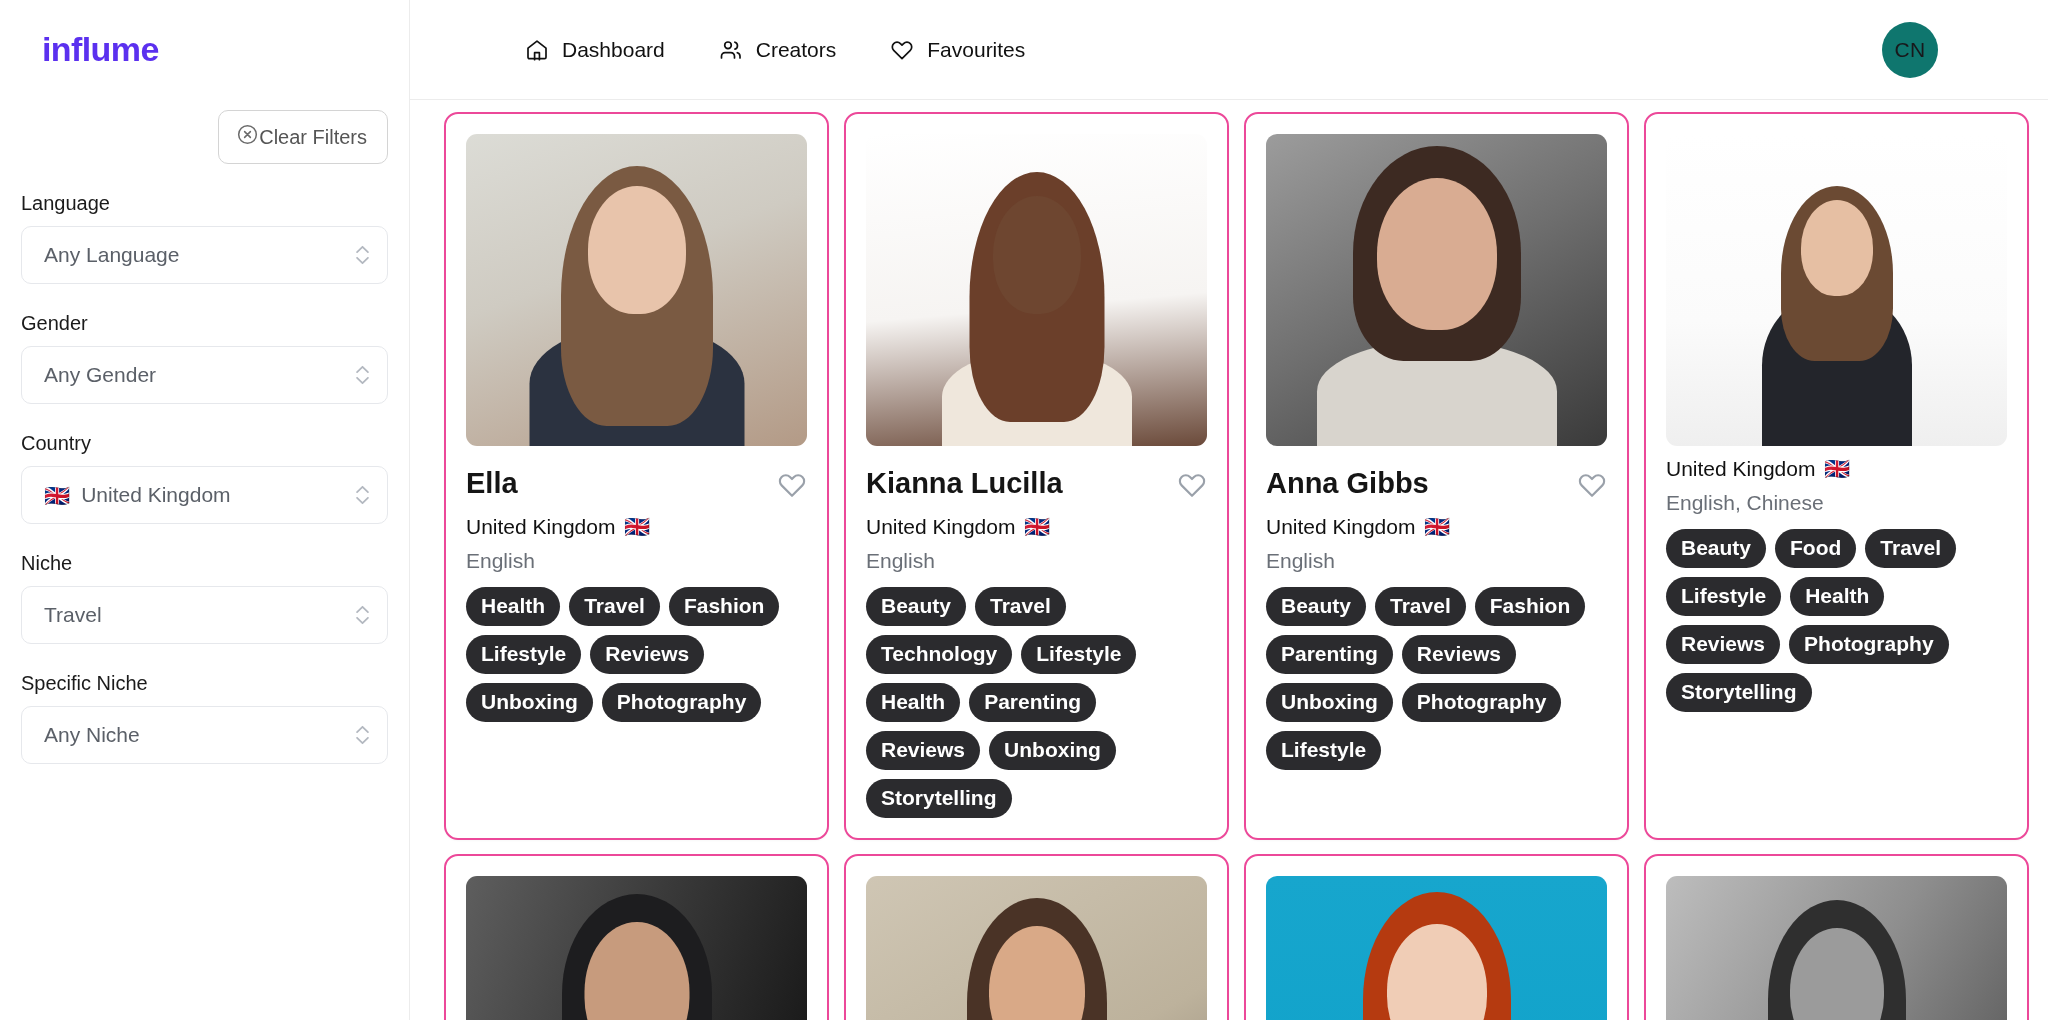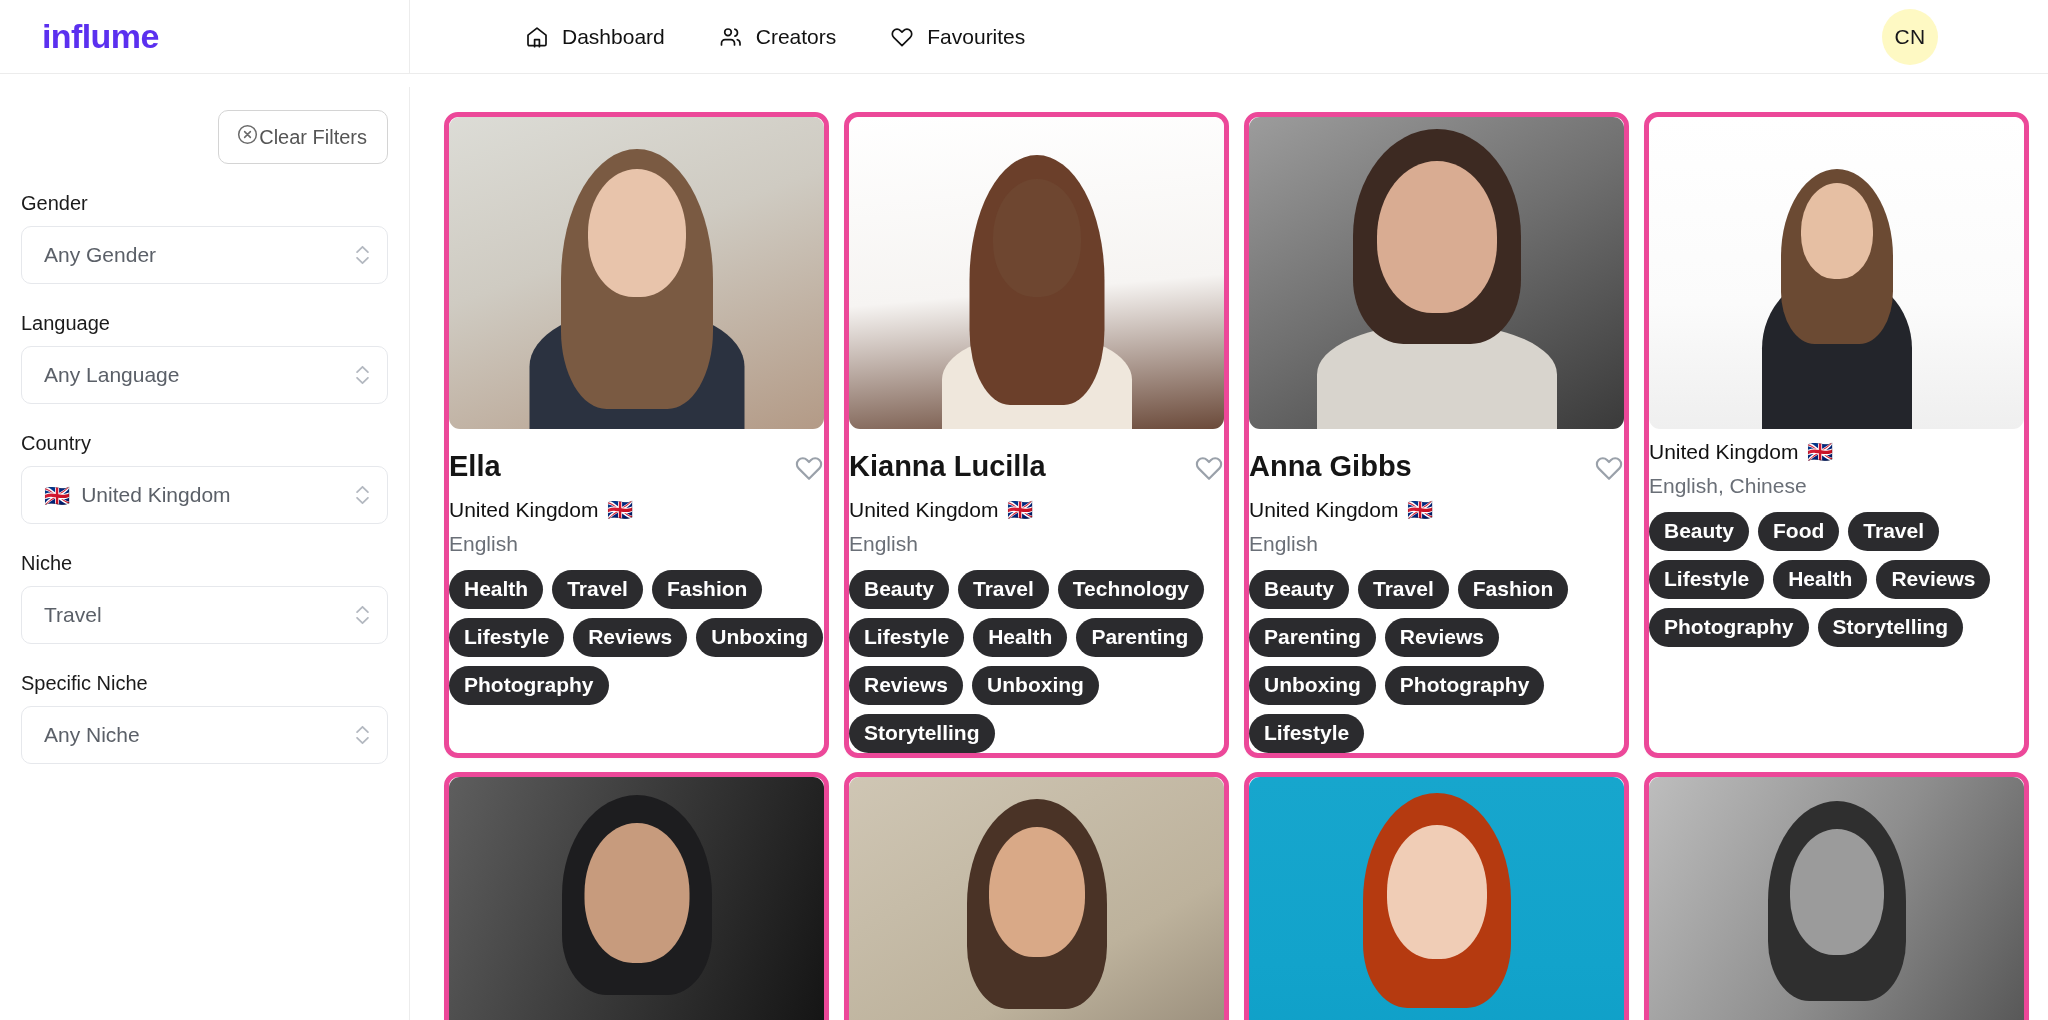--- a/index.html
+++ b/index.html
@@ -6,21 +6,21 @@
   html, body {
     width: 2048px; height: 1020px;
     background: #ffffff;
     font-family: "Liberation Sans", sans-serif;
     overflow: hidden;
   }
 
   
   .header {
     position: absolute; top: 0; left: 0;
-    width: 2048px; height: 74px;
+    width: 2048px; height: 100px;
     background: #ffffff;
     border-bottom: 1px solid #ececec;
     display: flex; align-items: center;
   }
   .brand {
     width: 410px; flex: 0 0 410px;
     display: flex; align-items: center; padding-left: 42px;
     height: 100%;
     border-right: 1px solid #ececec;
   }
@@ -33,21 +33,21 @@
     gap: 54px; padding-left: 115px;
   }
   .nav-item {
     display: flex; align-items: center; gap: 13px;
     font-size: 21px; color: #111111; cursor: pointer;
   }
   .nav-item svg { display: block; }
   .avatar-wrap { padding-right: 110px; }
   .avatar {
     width: 56px; height: 56px; border-radius: 50%;
-    background: #fef9c3; color: #18181b;
+    background: #0f766e; color: #18181b;
     display: flex; align-items: center; justify-content: center;
     font-size: 21px; letter-spacing: 0.4px; cursor: pointer;
   }
 
   
   .sidebar {
     position: absolute; top: 87px; left: 0;
     width: 410px; height: 933px;
     background: #ffffff;
     border-right: 1px solid #ececec;
@@ -87,22 +87,22 @@
     width: 1637px; height: 933px;
     padding: 25px 0 0 33px;
     overflow: hidden;
   }
   .grid {
     display: grid;
     grid-template-columns: repeat(4, 385px);
     gap: 14px 15px;
   }
   .card {
-    border: 5px solid #ec4899; border-radius: 14px;
-    background: #ffffff; 
+    border: 2px solid #ec4899; border-radius: 14px;
+    background: #ffffff; padding: 20px;
     box-shadow: 0 1px 2px rgba(0,0,0,0.03);
   }
   .card-photo {
     width: 100%; height: 312px;
     border-radius: 11px; overflow: hidden;
     position: relative;
   }
   .card-head {
     display: flex; align-items: flex-start;
     justify-content: space-between; margin-top: 22px;
@@ -203,38 +203,38 @@
         <svg width="23" height="23" viewBox="0 0 24 24" fill="none" stroke="#6b6b6b" stroke-width="1.6" stroke-linecap="round">
           <circle cx="12" cy="12" r="9.2"></circle>
           <path d="M9 9l6 6M15 9l-6 6"></path>
         </svg>
       </span>
       <span>Clear Filters</span>
     </button>
   </div>
 
   <div class="filter-group">
+    <span class="filter-label">Language</span>
+    <div class="select">
+      <span>Any Language</span>
+      <span class="chev">
+        <svg width="13" height="8" viewBox="0 0 12 7" fill="none" stroke="#b3b8c0" stroke-width="1.6" stroke-linecap="round" stroke-linejoin="round">
+            <path d="M1 6 6 1l5 5"></path>
+          </svg>
+        <svg width="13" height="8" viewBox="0 0 12 7" fill="none" stroke="#b3b8c0" stroke-width="1.6" stroke-linecap="round" stroke-linejoin="round">
+            <path d="M1 1l5 5 5-5"></path>
+          </svg>
+      </span>
+    </div>
+  </div>
+
+  <div class="filter-group">
     <span class="filter-label">Gender</span>
     <div class="select">
       <span>Any Gender</span>
-      <span class="chev">
-        <svg width="13" height="8" viewBox="0 0 12 7" fill="none" stroke="#b3b8c0" stroke-width="1.6" stroke-linecap="round" stroke-linejoin="round">
-            <path d="M1 6 6 1l5 5"></path>
-          </svg>
-        <svg width="13" height="8" viewBox="0 0 12 7" fill="none" stroke="#b3b8c0" stroke-width="1.6" stroke-linecap="round" stroke-linejoin="round">
-            <path d="M1 1l5 5 5-5"></path>
-          </svg>
-      </span>
-    </div>
-  </div>
-
-  <div class="filter-group">
-    <span class="filter-label">Language</span>
-    <div class="select">
-      <span>Any Language</span>
       <span class="chev">
         <svg width="13" height="8" viewBox="0 0 12 7" fill="none" stroke="#b3b8c0" stroke-width="1.6" stroke-linecap="round" stroke-linejoin="round">
             <path d="M1 6 6 1l5 5"></path>
           </svg>
         <svg width="13" height="8" viewBox="0 0 12 7" fill="none" stroke="#b3b8c0" stroke-width="1.6" stroke-linecap="round" stroke-linejoin="round">
             <path d="M1 1l5 5 5-5"></path>
           </svg>
       </span>
     </div>
   </div>

